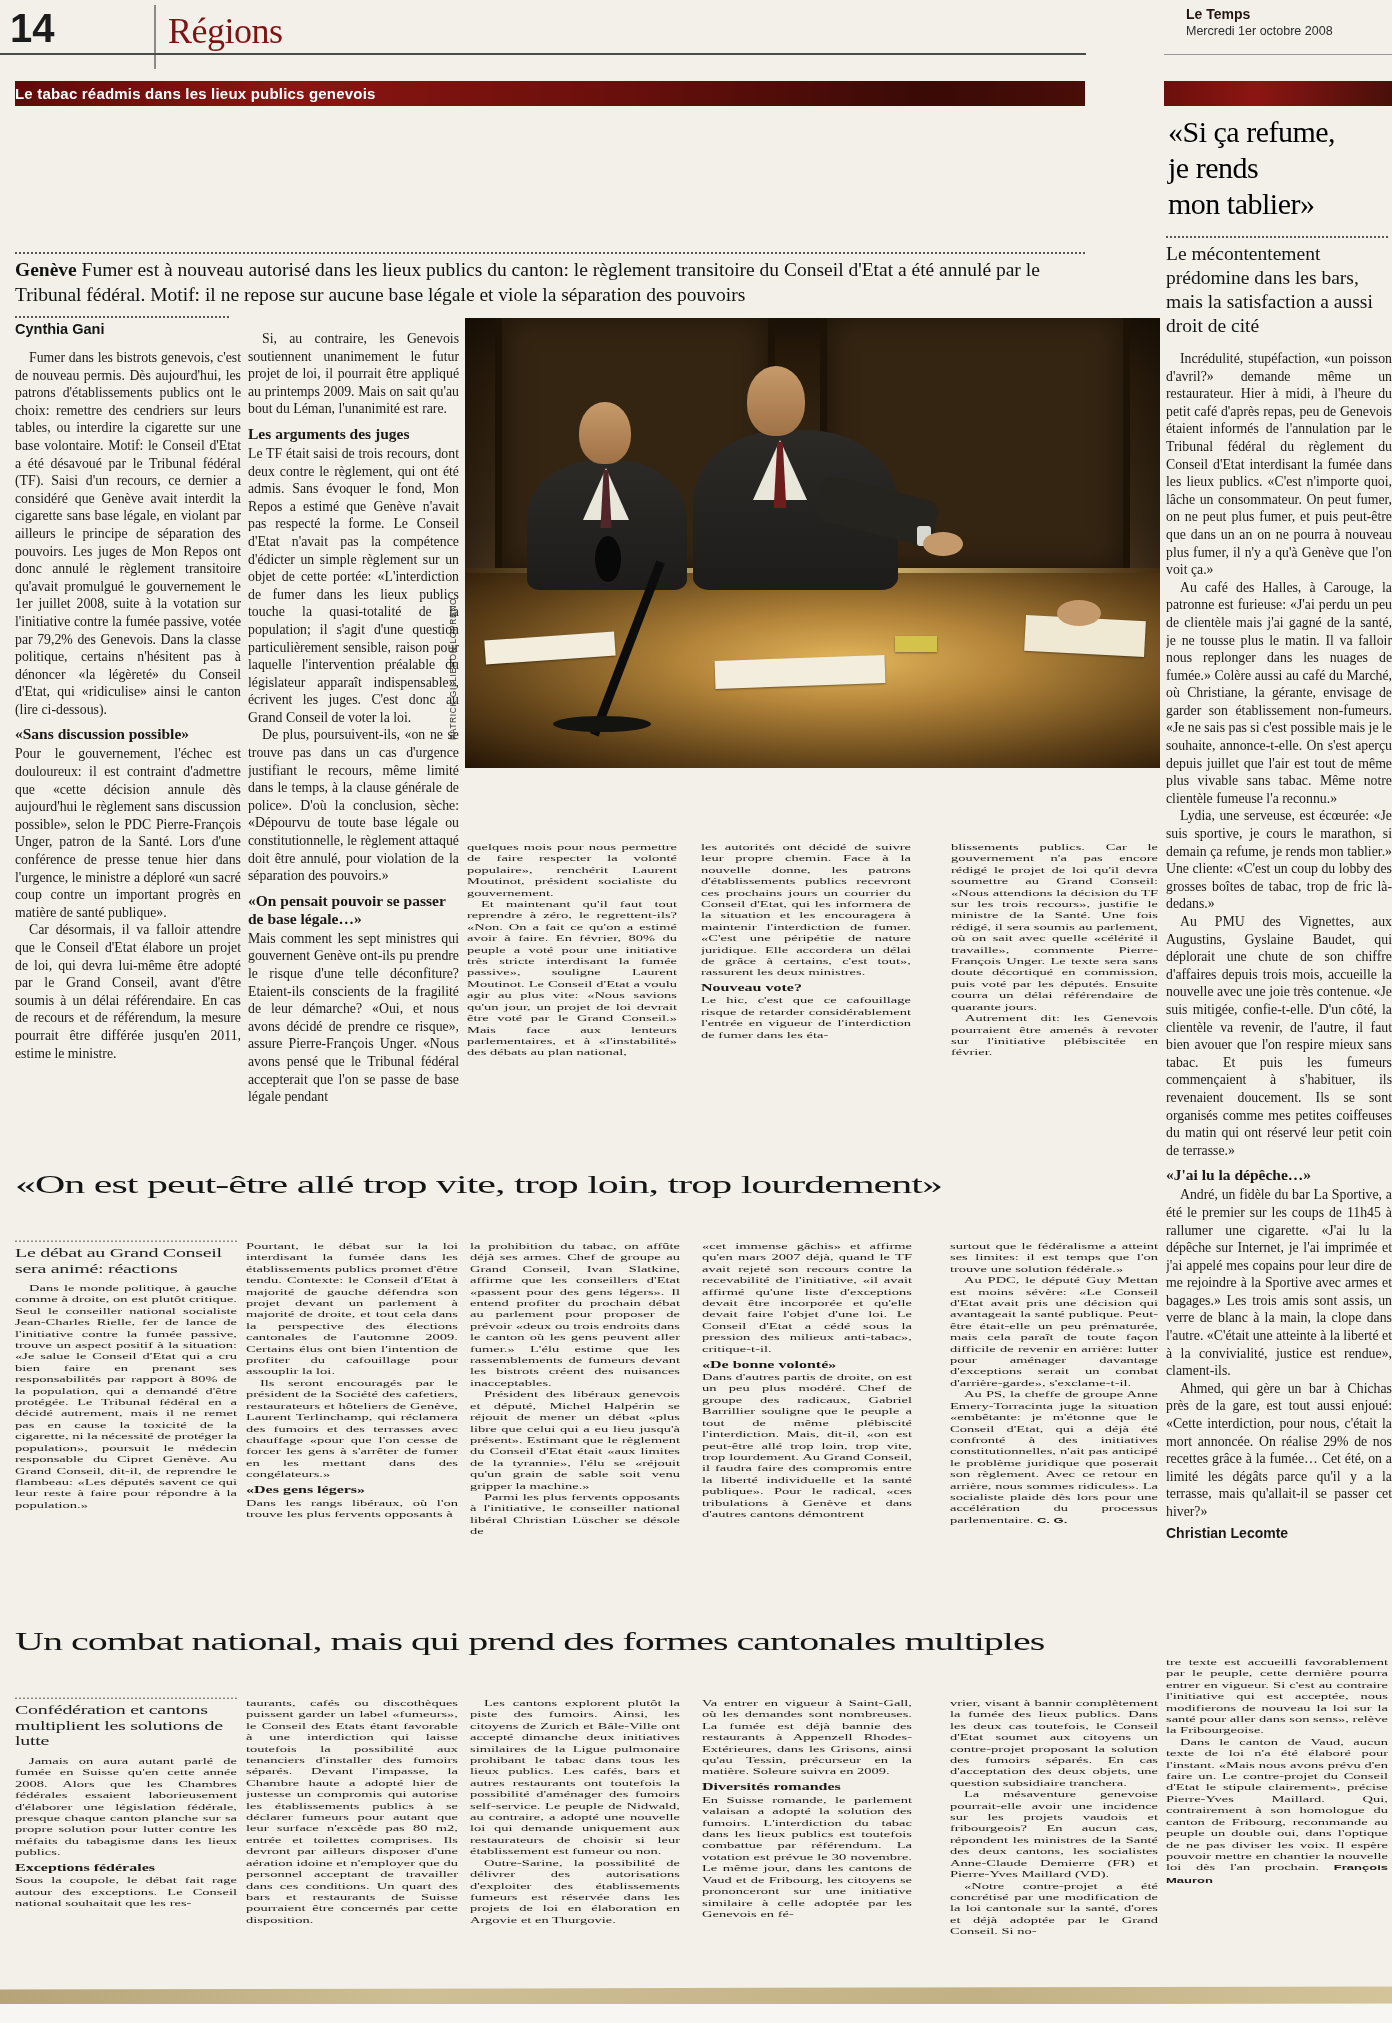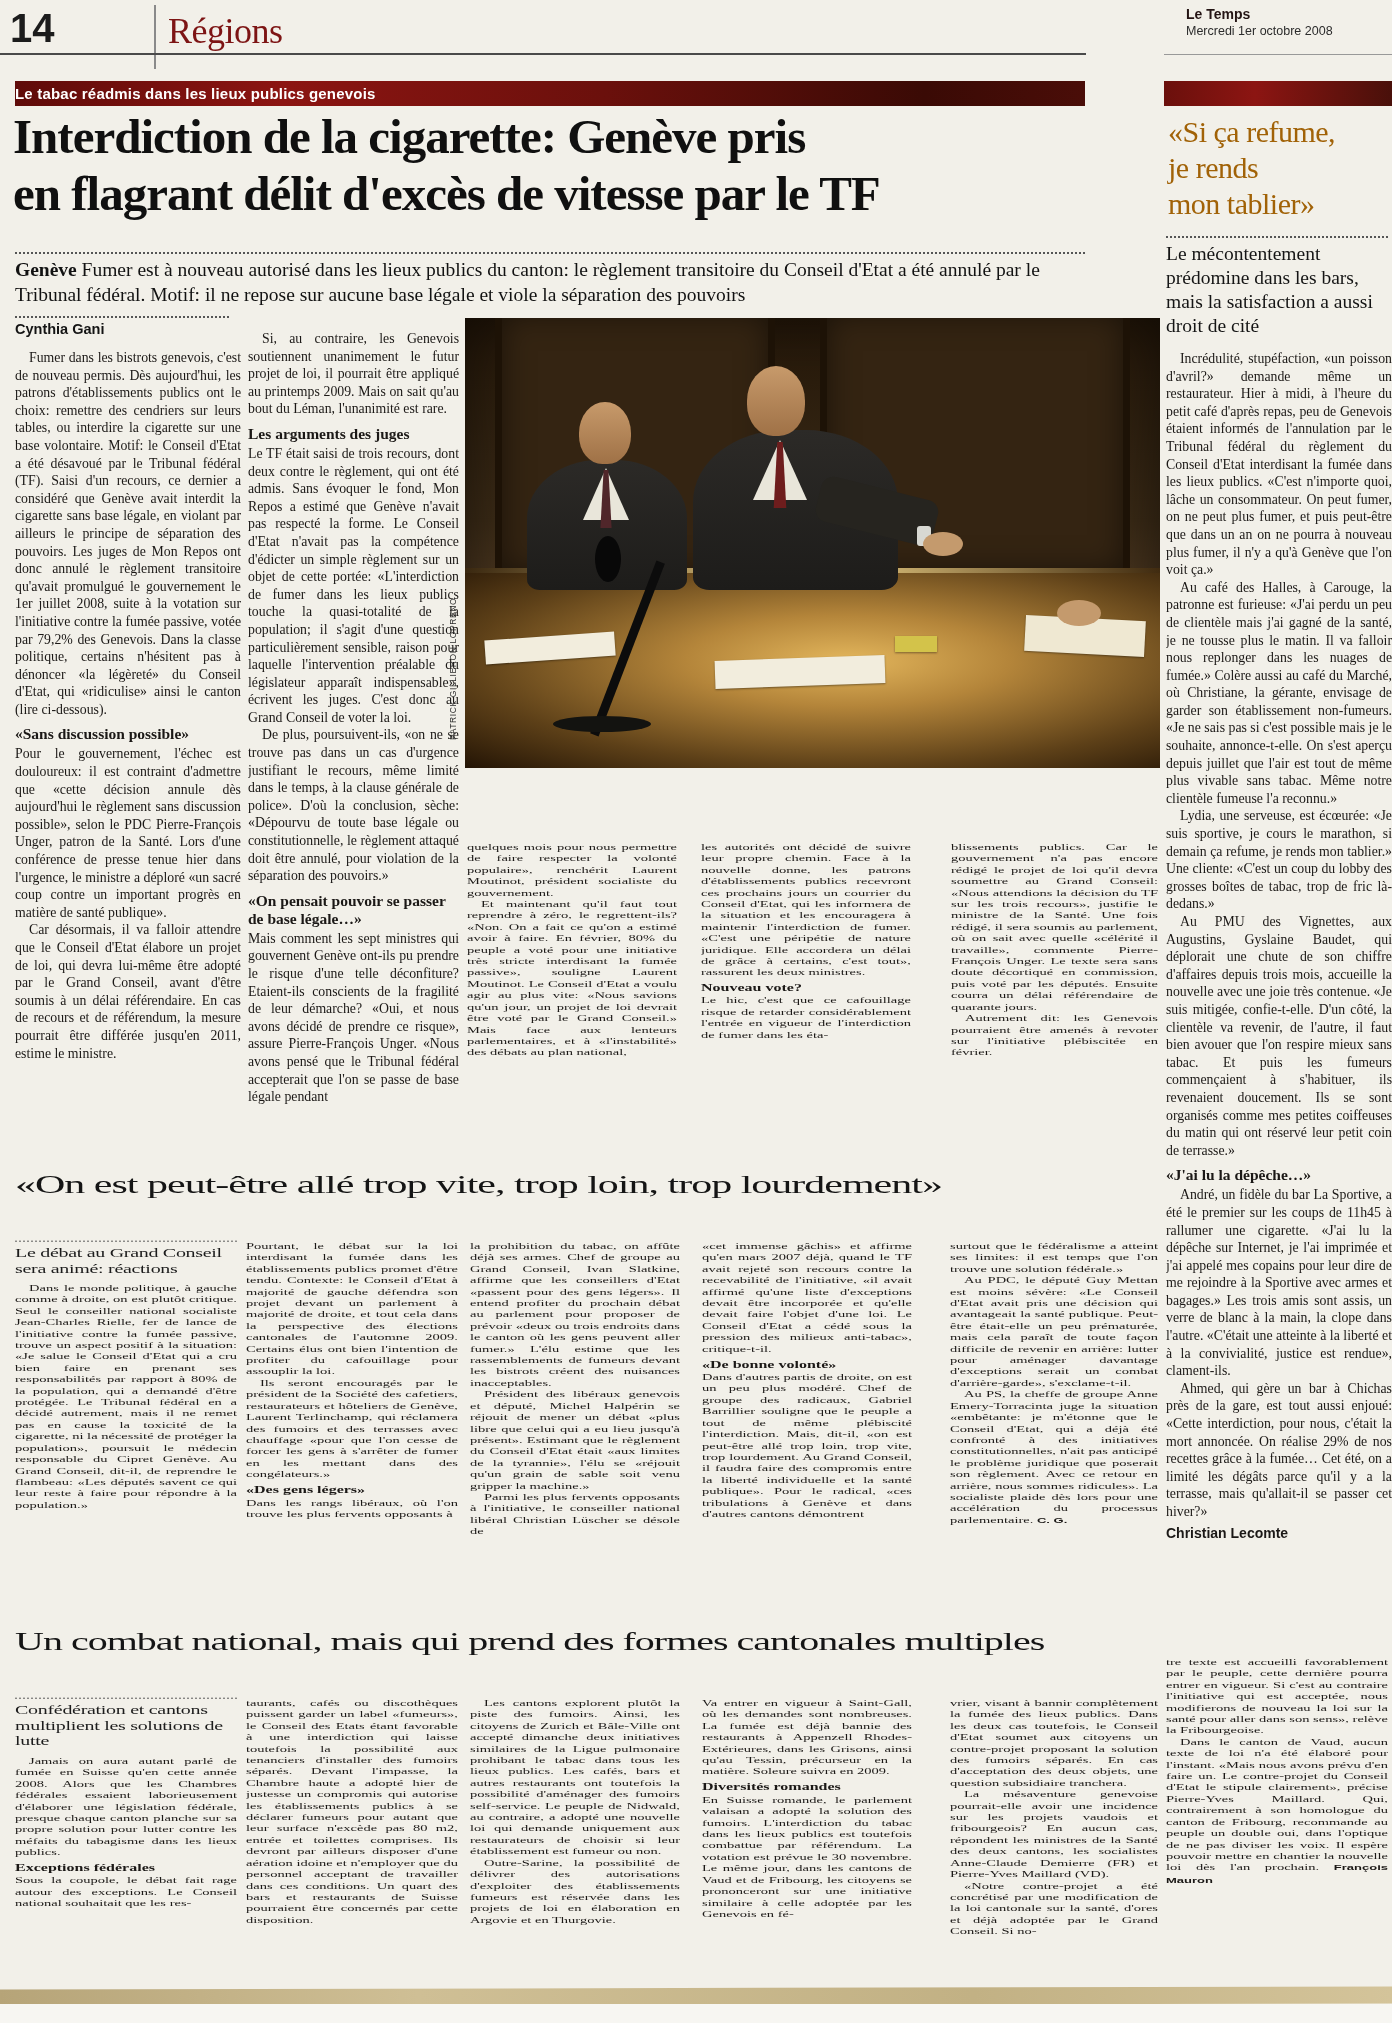--- a/index.html
+++ b/index.html
@@ -68,21 +68,21 @@
   .dateline{font-family:"Liberation Sans",sans-serif;font-style:normal;font-weight:400;font-size:10.5px;letter-spacing:.4px;color:#3c3c3c;}
 
   
   .squash{position:absolute;transform:scaleY(0.62);transform-origin:top left;}
 
   .sec-headline{position:absolute;font-size:42px;line-height:1.15;color:#151515;letter-spacing:-1px;white-space:nowrap;}
   .intro-rule{border-top:2px dotted #555;margin-bottom:6px;}
   .intro-title{font-size:20px;line-height:25px;color:#1c1c1c;letter-spacing:-.3px;margin-bottom:10px;}
 
   
-  .sb-headline{position:absolute;left:1168px;top:114px;width:224px;font-size:30px;line-height:36px;color:#a16207;letter-spacing:-.5px;}
+  .sb-headline{position:absolute;left:1168px;top:114px;width:224px;font-size:30px;line-height:36px;color:#000000;letter-spacing:-.5px;}
   .sb-deck-rule{position:absolute;left:1166px;top:236px;width:222px;border-top:2px dotted #555;}
   .sb-deck{position:absolute;left:1166px;top:242px;width:224px;font-size:19.5px;line-height:24px;color:#151515;}
 
   
   .tan-strip{position:absolute;left:0;top:1988px;width:1392px;height:17px;
     background:linear-gradient(90deg,#b6a478,#cfbf95 30%,#c2b184 70%,#d4c49a);transform:rotate(-.12deg);}
   .below-strip{position:absolute;left:0;top:2004px;width:1392px;height:19px;background:#f7f6f2;}
 </style>
 </head>
 <body>
@@ -93,24 +93,20 @@
   <div class="m-vrule" data-name="masthead-divider"></div>
   <div class="m-section" data-name="section-title">Régions</div>
   <div class="m-paper" data-name="paper-name">Le Temps</div>
   <div class="m-date" data-name="paper-date">Mercredi 1er octobre 2008</div>
   <div class="rule-main" data-name="masthead-rule"></div>
   <div class="rule-right" data-name="masthead-rule-right"></div>
 
   <div class="kicker" data-name="kicker-banner">Le tabac réadmis dans les lieux publics genevois</div>
   <div class="kicker-right" data-name="kicker-banner-right"></div>
 
-  <div class="lead-headline" data-name="lead-headline">
-    <div data-name="lead-headline-line1">Interdiction de la cigarette: Genève pris</div>
-    <div data-name="lead-headline-line2">en flagrant délit d'excès de vitesse par le TF</div>
-  </div>
   <div class="deck-rule" data-name="dotted-rule"></div>
   <div class="deck" data-name="lead-deck"><b data-name="lead-deck-label">Genève</b><span data-name="lead-deck-text"> Fumer est à nouveau autorisé dans les lieux publics du canton: le règlement transitoire du Conseil d'Etat a été annulé par le Tribunal fédéral. Motif: il ne repose sur aucune base légale et viole la séparation des pouvoirs</span></div>
   <div class="byline-rule" data-name="dotted-rule"></div>
   <div class="byline" data-name="byline">Cynthia Gani</div>
 
   <div class="colbox" style="left:15px;top:349px;width:226px;height:813px;" data-name="article-column">
       <p class="para" data-name="paragraph">Fumer dans les bistrots genevois, c'est de nouveau permis. Dès aujourd'hui, les patrons d'établissements publics ont le choix: remettre des cendriers sur leurs tables, ou interdire la cigarette sur une base volontaire. Motif: le Conseil d'Etat a été désavoué par le Tribunal fédéral (TF). Saisi d'un recours, ce dernier a considéré que Genève avait interdit la cigarette sans base légale, en violant par ailleurs le principe de séparation des pouvoirs. Les juges de Mon Repos ont donc annulé le règlement transitoire qu'avait promulgué le gouvernement le 1er juillet 2008, suite à la votation sur l'initiative contre la fumée passive, votée par 79,2% des Genevois. Dans la classe politique, certains n'hésitent pas à dénoncer «la légèreté» du Conseil d'Etat, qui «ridiculise» ainsi le canton (lire ci-dessous).</p>
       <div class="sub-h" data-name="column-subhead">«Sans discussion possible»</div>
       <p class="para ni" data-name="paragraph">Pour le gouvernement, l'échec est douloureux: il est contraint d'admettre que «cette décision annule dès aujourd'hui le règlement sans discussion possible», selon le PDC Pierre-François Unger, patron de la Santé. Lors d'une conférence de presse tenue hier dans l'urgence, le ministre a déploré «un sacré coup contre un important progrès en matière de santé publique».</p>
       <p class="para" data-name="paragraph">Car désormais, il va falloir attendre que le Conseil d'Etat élabore un projet de loi, qui devra lui-même être adopté par le Grand Conseil, avant d'être soumis à un délai référendaire. En cas de recours et de référendum, la mesure pourrait être différée jusqu'en 2011, estime le ministre.</p>

